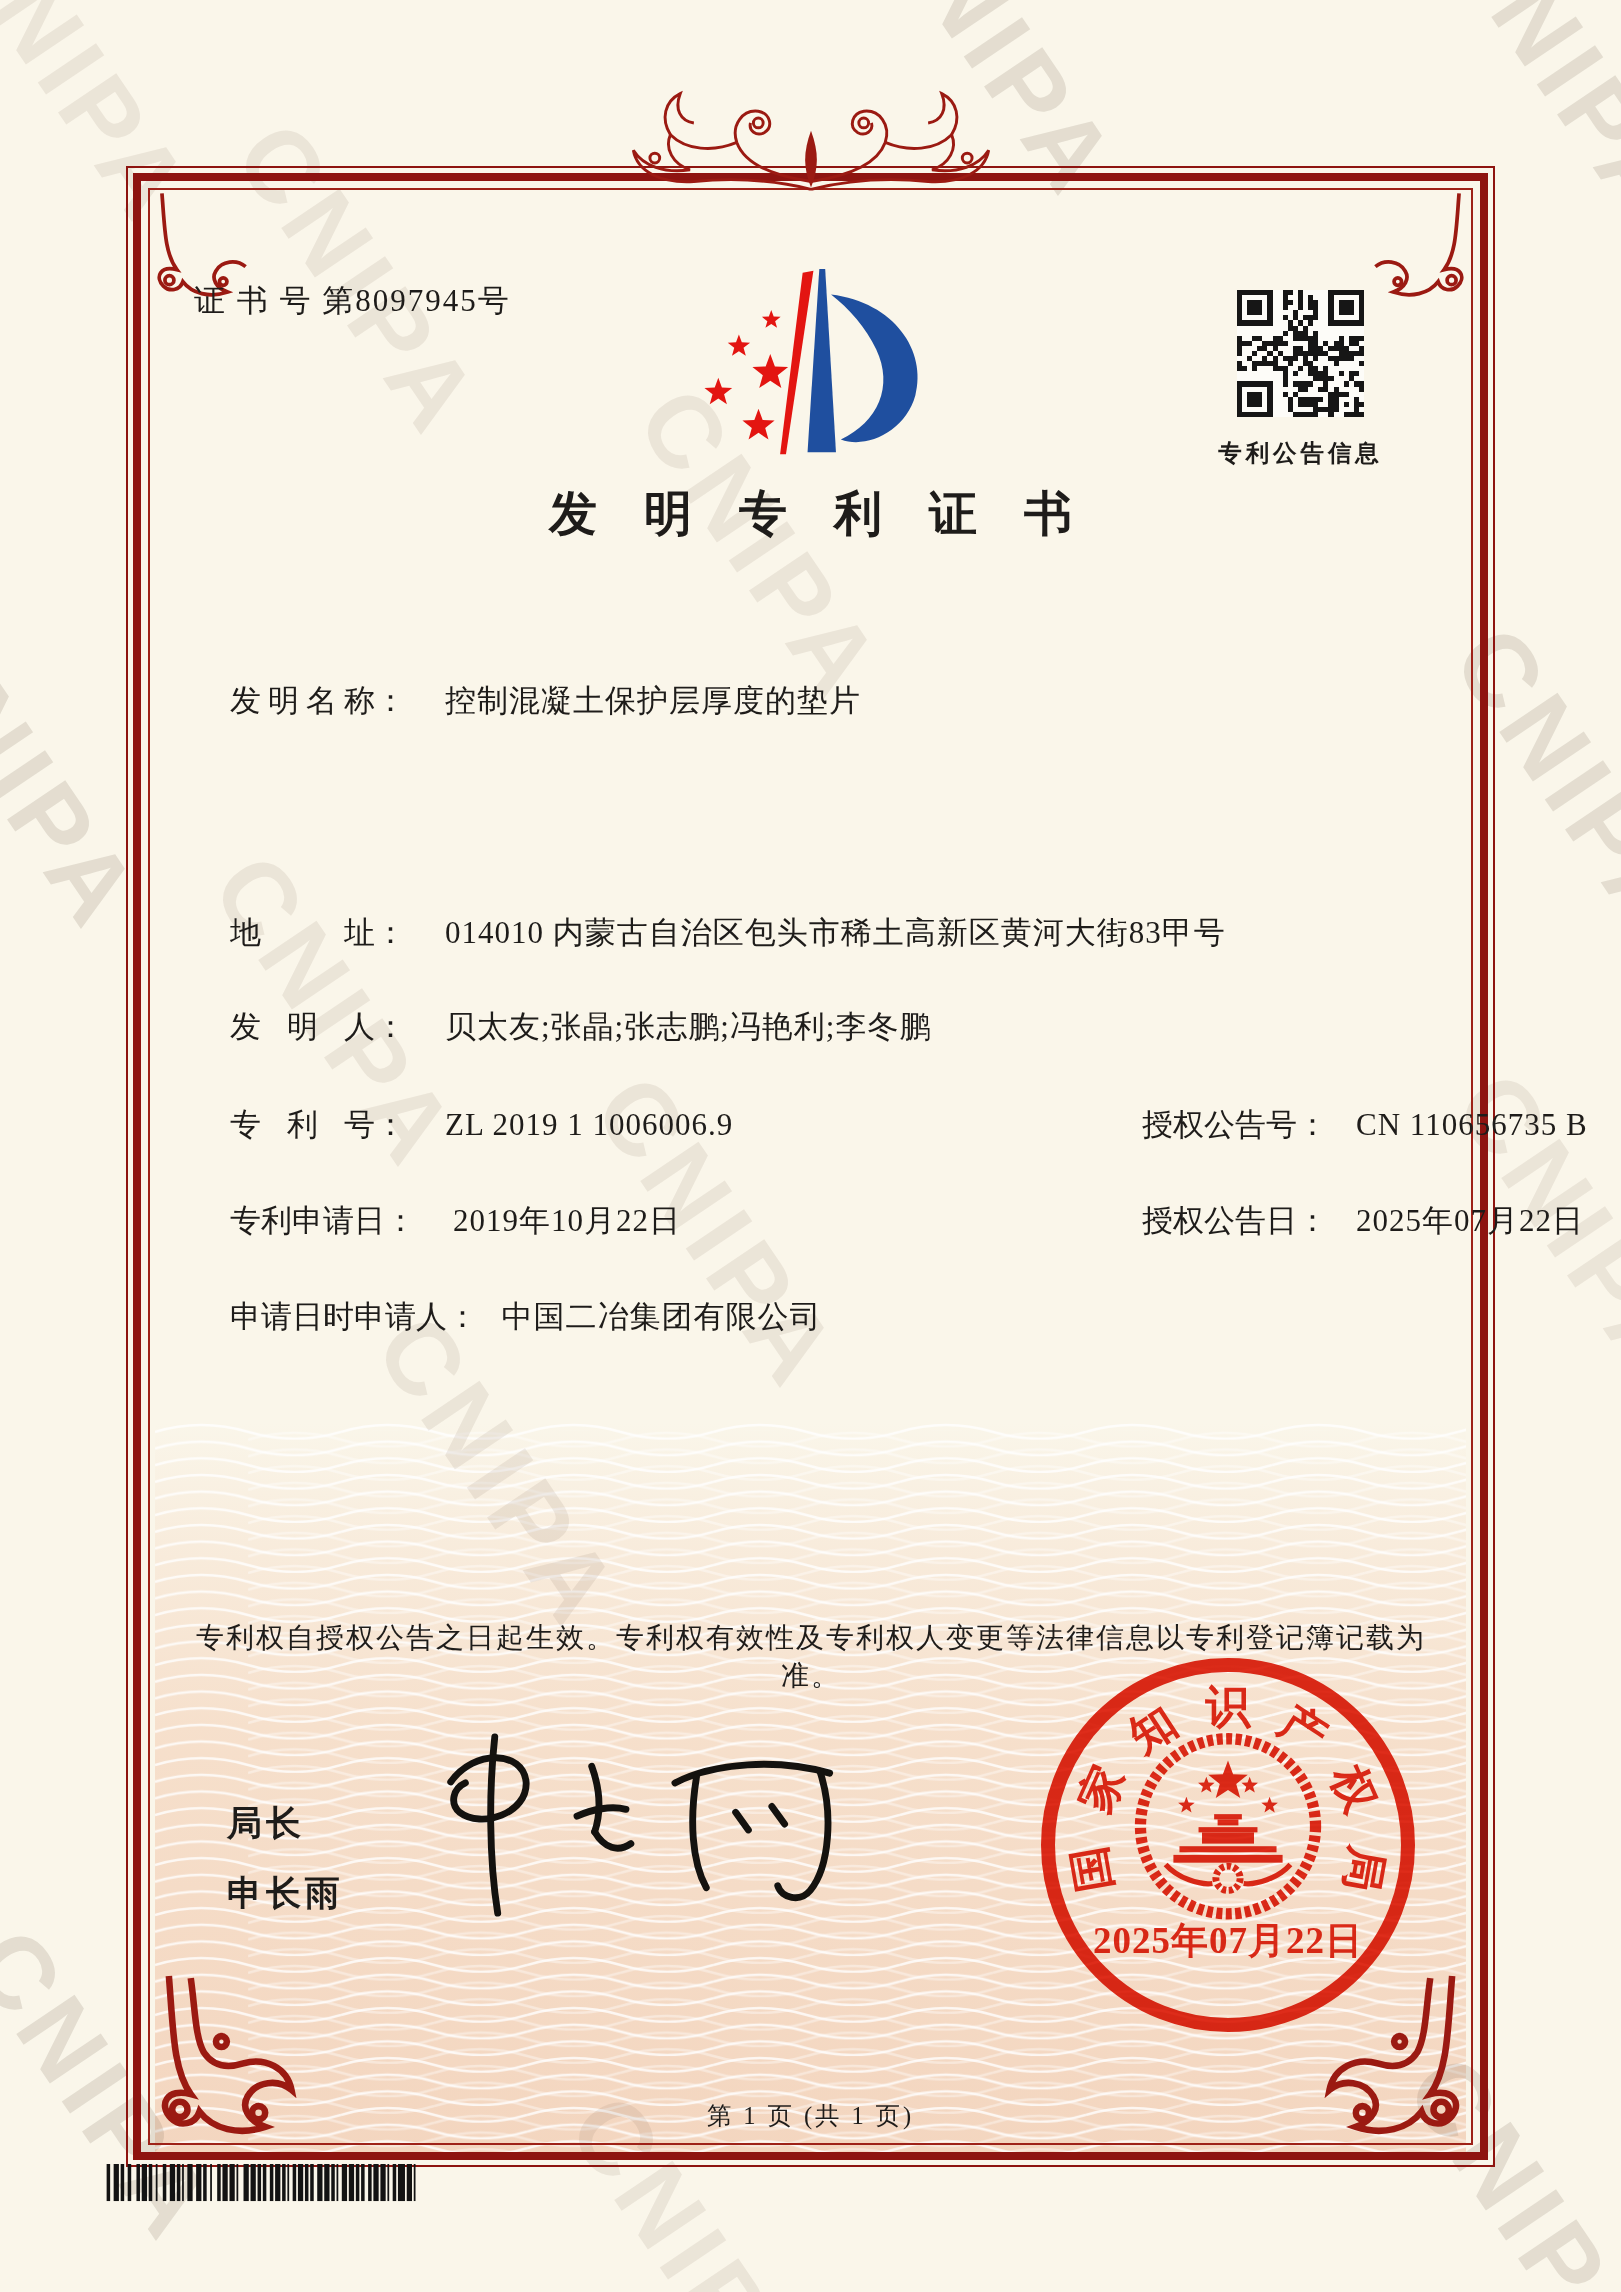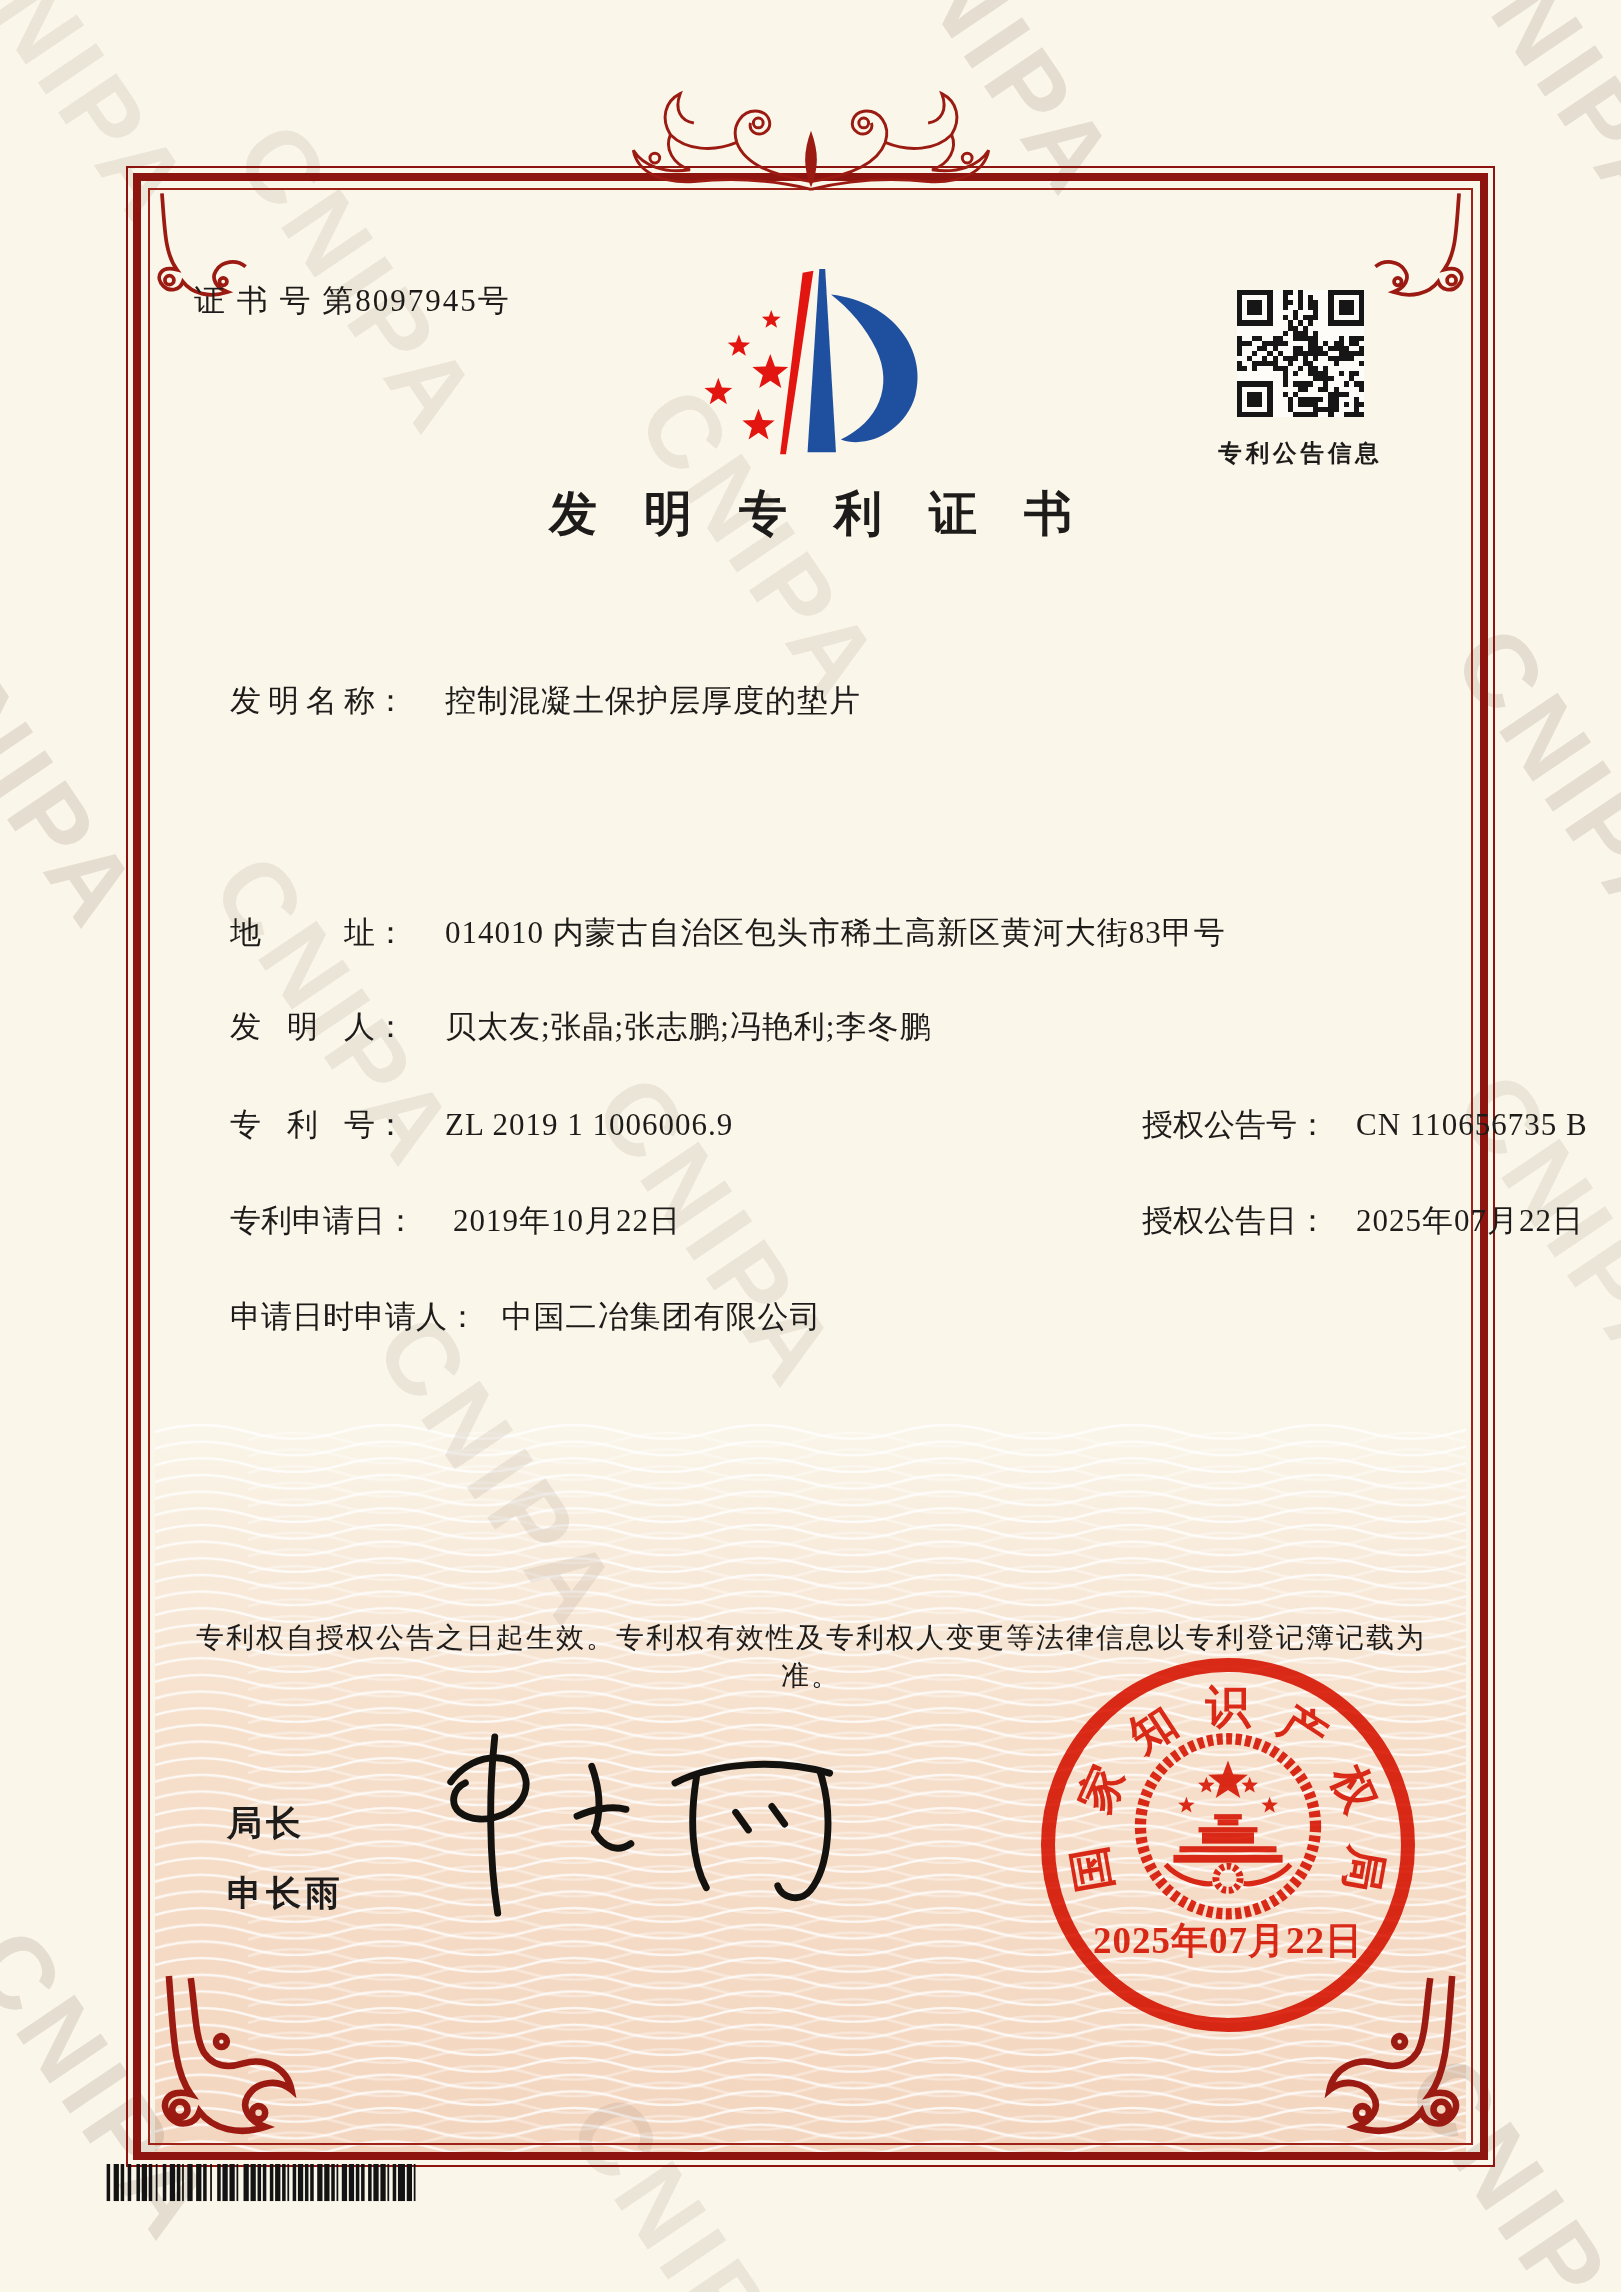--- a/index.html
+++ b/index.html
@@ -475,20 +475,21 @@
         </g>
         <circle cy="60" r="14" fill="none" stroke-width="8" stroke-dasharray="5 3"></circle>
         <path d="M-72,44 C-58,60 -32,68 -18,66" fill="none" stroke-width="6"></path>
         <path d="M72,44 C58,60 32,68 18,66" fill="none" stroke-width="6"></path>
       </g>
     </svg>
 
     <div class="seal-date">2025年07月22日</div>
   </div>
 
+  <div class="footer-page">第 1 页 (共 1 页)</div>
 
   <svg class="barcode" id="barcode" width="323" height="39" viewBox="0 0 330 40">
       <rect x="0.0" y="0" width="3.6" height="38" fill="#131313"></rect>
       <rect x="7.2" y="0" width="5.4" height="38" fill="#131313"></rect>
       <rect x="14.4" y="0" width="3.6" height="38" fill="#131313"></rect>
       <rect x="21.6" y="0" width="3.6" height="38" fill="#131313"></rect>
       <rect x="30.6" y="0" width="3.6" height="38" fill="#131313"></rect>
       <rect x="36.0" y="0" width="5.4" height="38" fill="#131313"></rect>
       <rect x="43.2" y="0" width="3.6" height="38" fill="#131313"></rect>
       <rect x="50.4" y="0" width="1.8" height="38" fill="#131313"></rect>

